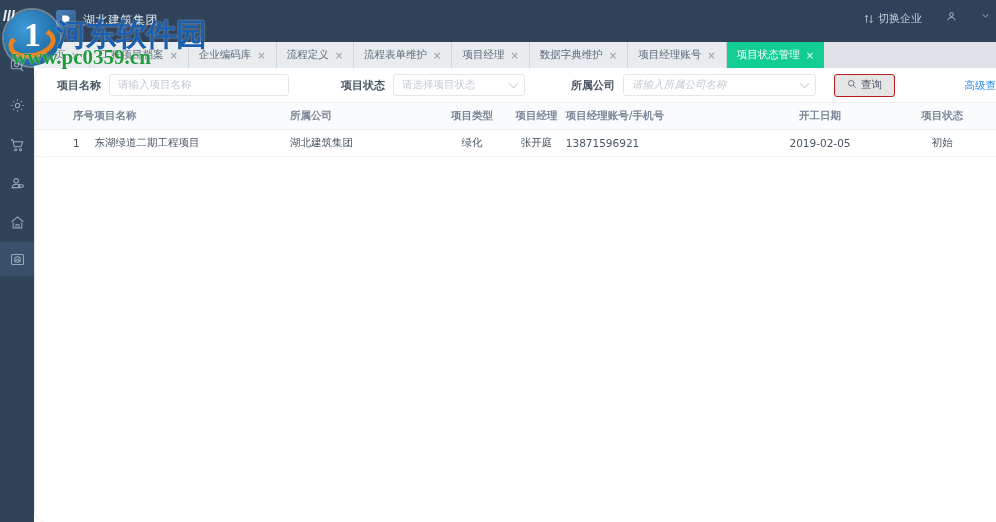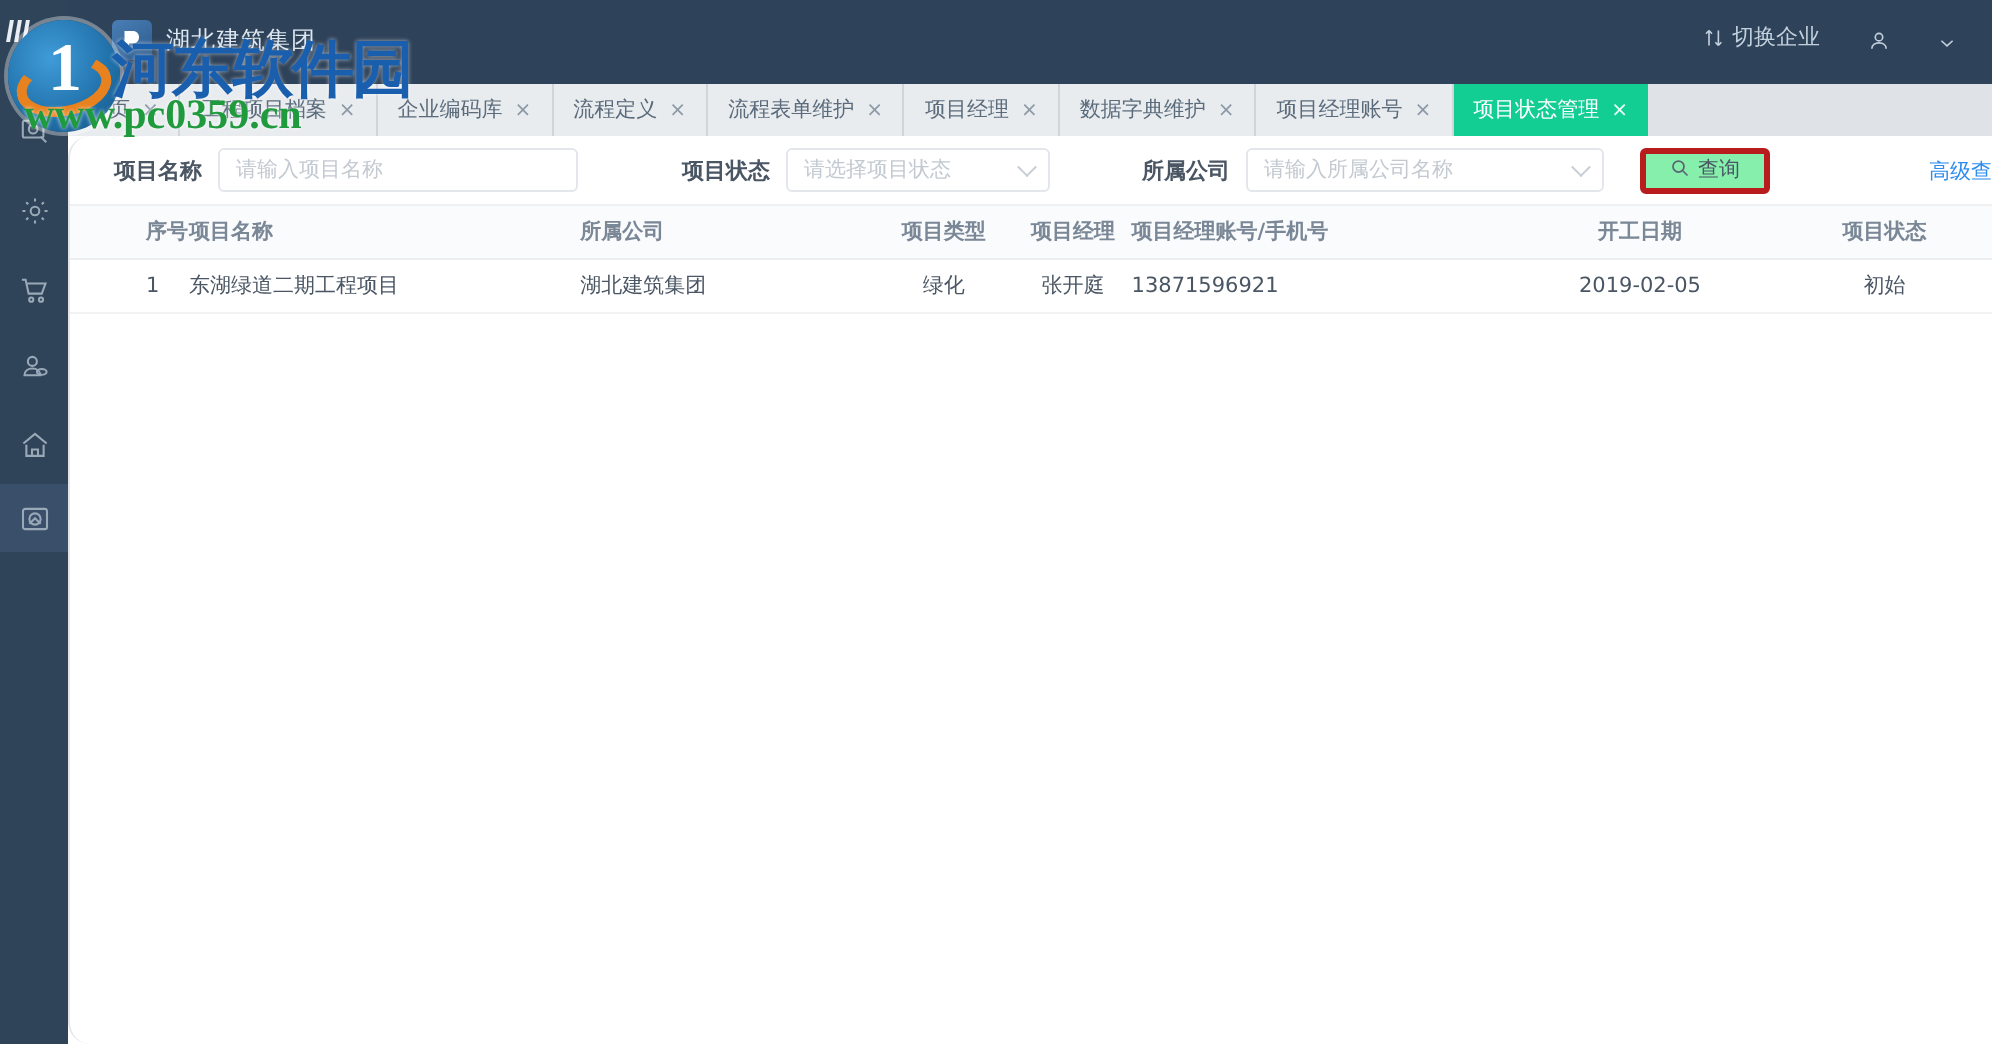--- a/index.html
+++ b/index.html
@@ -48,22 +48,22 @@
   }
   .brand-logo {
     width: 20px; height: 20px; border-radius: 3px;
     background: linear-gradient(145deg,#4a7fb5,#2b5a8c);
     display: flex; align-items: center; justify-content: center;
   }
   .brand-name {
     color: #dce6f0; font-size: 12px; letter-spacing: .5px; white-space: nowrap;
   }
   .header-right {
-    position: absolute; right: 16px; top: 11px;
-    display: flex; align-items: flex-end; gap: 24px;
+    position: absolute; right: 4px; top: 11px;
+    display: flex; align-items: flex-start; gap: 24px;
     color: #c3d0dd; font-size: 11px; white-space: nowrap;
   }
   .hr-item { display: flex; align-items: center; gap: 4px; cursor: pointer; }
   .hr-item svg { display: block; }
 
   
   .tabbar {
     position: absolute; left: 34px; top: 42px;
     width: 962px; height: 26px;
     background: #dfe3e8;
@@ -113,35 +113,35 @@
     height: 22px;
     border: 1px solid #e3e7ec;
     border-radius: 3px;
     background: #fff;
     display: flex; align-items: center;
     padding: 0 8px;
     font-size: 10.5px; color: #c3c9d1;
   }
   .w-input { width: 180px; }
   .w-select { width: 132px; }
-  .w-company { width: 179px; }
+  .w-company { width: 193px; font-style: italic; }
   .caret {
     position: absolute; right: 7px; top: 50%;
     width: 7px; height: 7px;
     border-right: 1px solid #c9ced6;
     border-bottom: 1px solid #c9ced6;
     transform: translateY(-70%) rotate(45deg);
   }
   .gap-lg { width: 52px; }
   .gap-md { width: 46px; }
   .search-btn {
     height: 23px;
-    border: 3px solid #b91c1c;
+    border: 1px solid #b91c1c;
     border-radius: 3px;
-    background: #86efac;
+    background: #e5e5e5;
     display: flex; align-items: center; gap: 4px;
     padding: 0 12px;
     font-size: 10.5px; color: #4a5663;
     cursor: pointer;
     margin-left: 18px;
   }
   .adv-link {
     position: absolute; right: 0px; top: 11px;
     font-size: 10.5px; color: #2d8cf0; cursor: pointer; white-space: nowrap;
   }

